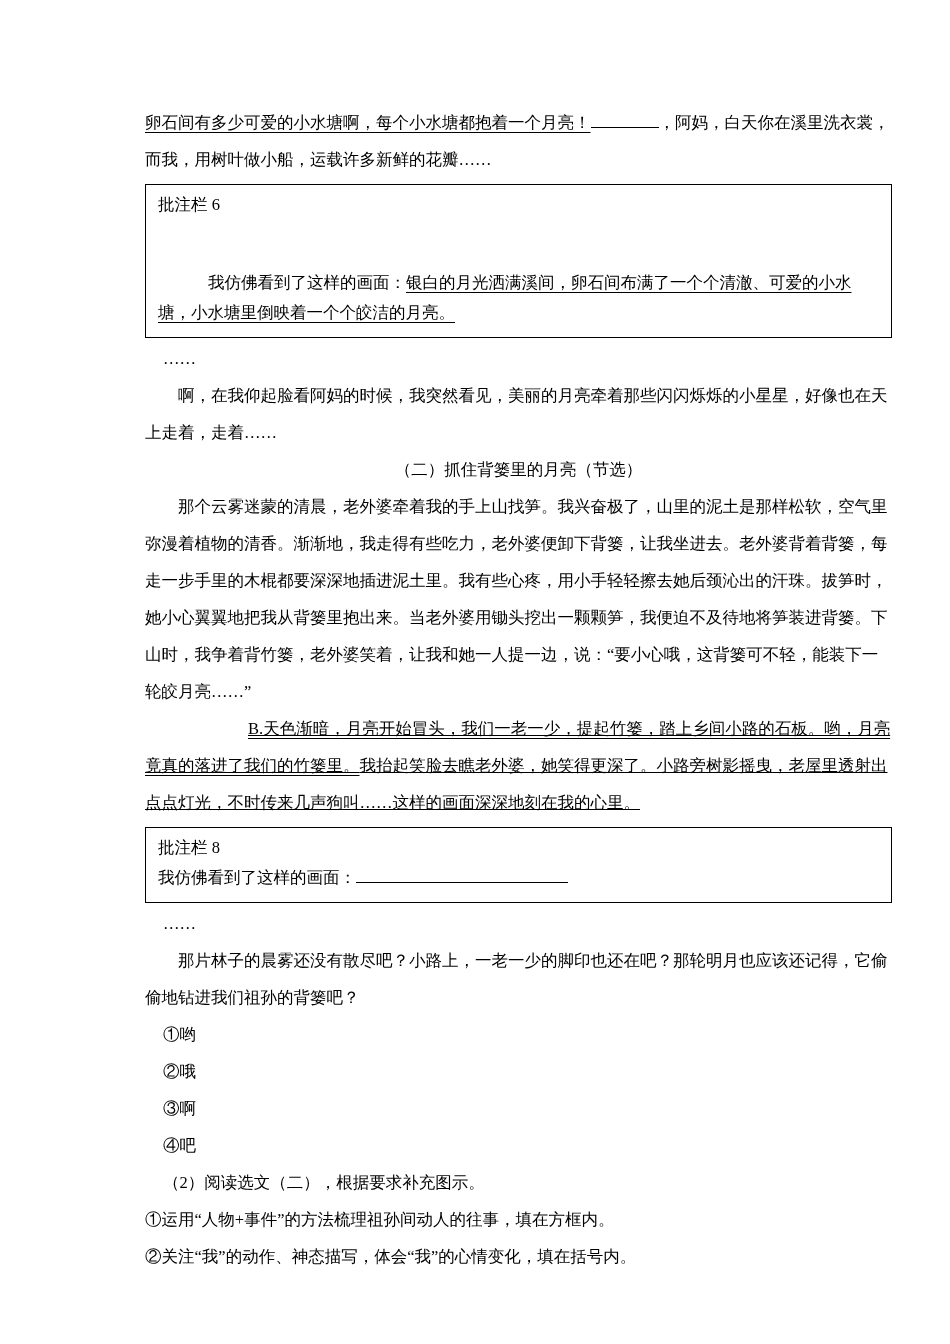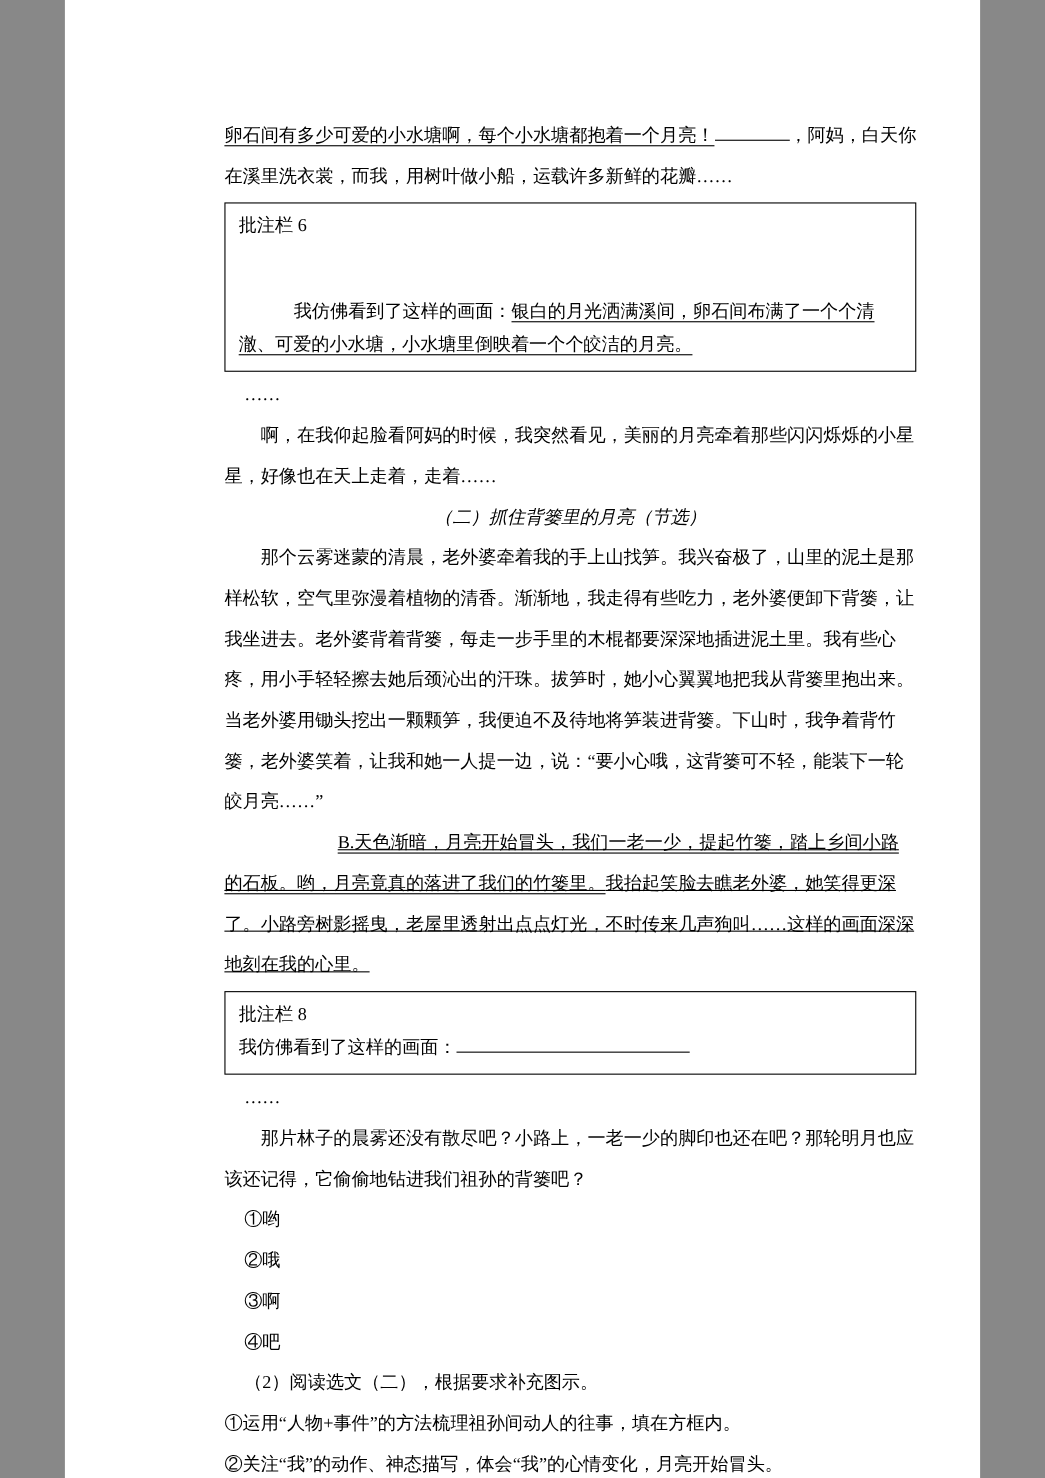--- a/index.html
+++ b/index.html
@@ -1,19 +1,19 @@
 <!DOCTYPE html>
 <html><head>
 <meta charset="utf-8">
 <style>
   * { margin: 0; padding: 0; box-sizing: border-box; }
   html, body { background: #888; }
   body { display: flex; justify-content: center; }
   .page {
-    width: 832px;
+    width: 950px;
     height: 1344px;
     background: #ffffff;
     color: #000000;
     font-family: "Liberation Serif", "DejaVu Serif", serif;
     font-size: 16.5px;
     line-height: 37px;
     padding: 104px 58px 0 145px;
     position: relative;
     overflow: hidden;
   }
@@ -34,21 +34,21 @@
   }
   .blank-small { width: 68px; }
   .blank-large { width: 212px; }
   .note-box {
     border: 1px solid #000;
     margin: 6px 0 2px 0;
     padding: 5px 12px 9px 12px;
     line-height: 30px;
   }
   .box-para-indent { text-indent: 50px; margin-top: 48px; }
-  .heading { text-align: center; font-style: italic; }
+  .heading { text-align: center; }
 </style>
 </head>
 <body>
 
 <div class="page">
 
   <p class="para"><span class="u">卵石间有多少可爱的小水塘啊，每个小水塘都抱着一个月亮！</span><span class="blank blank-small"></span><span>，阿妈，白天你在溪里洗衣裳，而我，用树叶做小船，运载许多新鲜的花瓣……</span></p>
 
   <div class="note-box">
     <div>批注栏 6</div>
@@ -77,15 +77,15 @@
 
   <p class="small-indent">①哟</p>
   <p class="small-indent">②哦</p>
   <p class="small-indent">③啊</p>
   <p class="small-indent">④吧</p>
 
   <p class="small-indent">（2）阅读选文（二），根据要求补充图示。</p>
 
   <p>①运用“人物+事件”的方法梳理祖孙间动人的往事，填在方框内。</p>
 
-  <p>②关注“我”的动作、神态描写，体会“我”的心情变化，月亮开始冒头。</p>
+  <p>②关注“我”的动作、神态描写，体会“我”的心情变化，填在括号内。</p>
 
 </div>
 
 </body></html>

